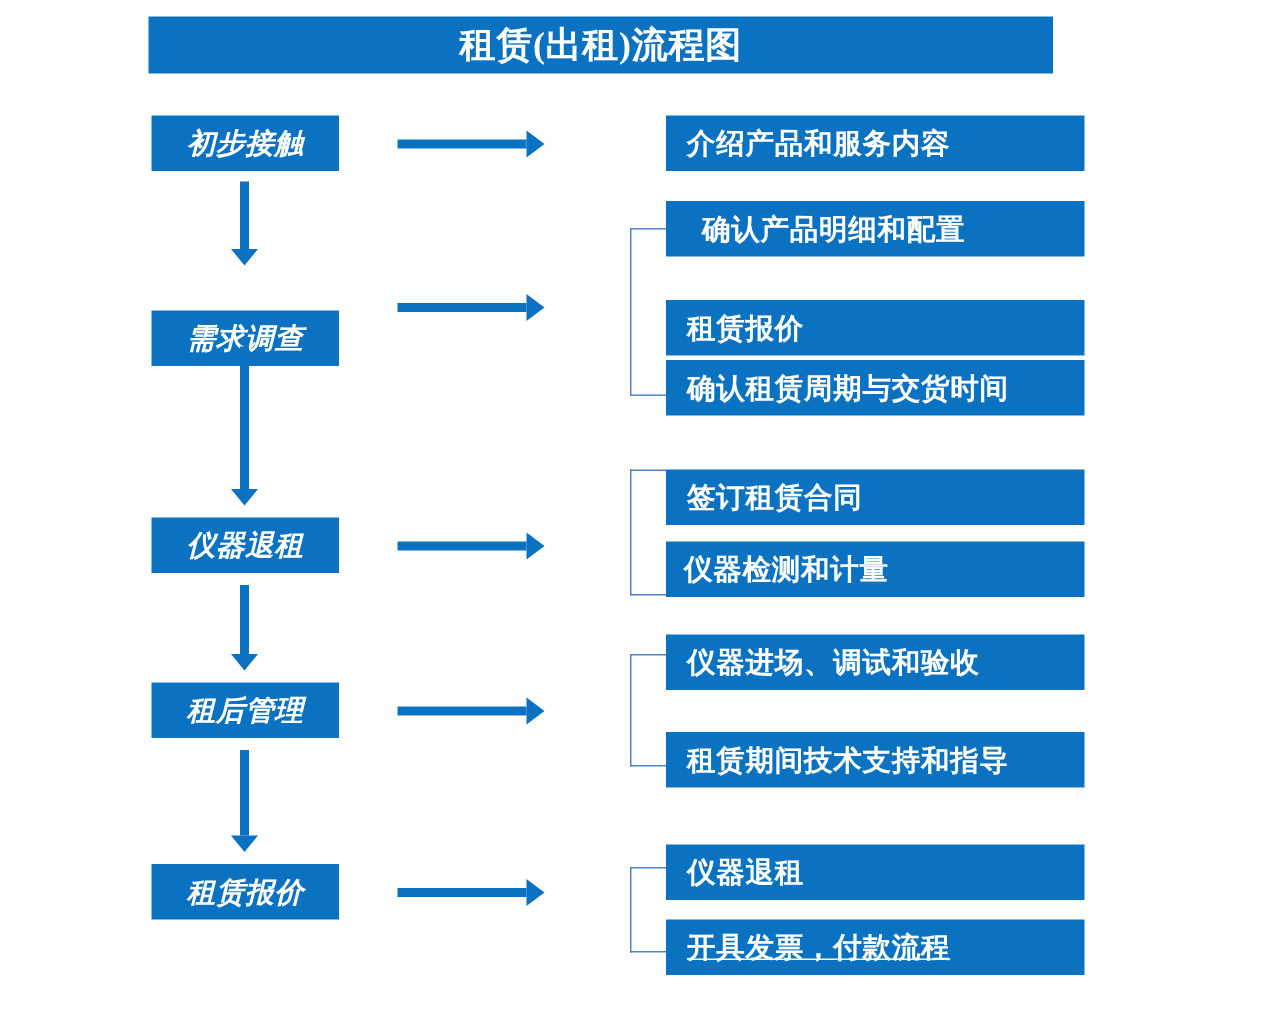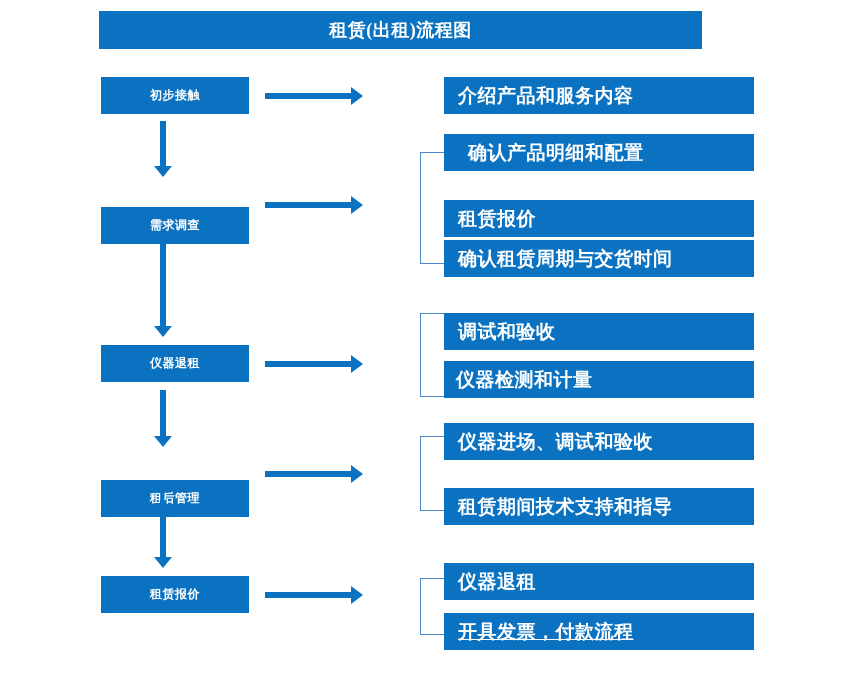--- a/index.html
+++ b/index.html
@@ -34,36 +34,37 @@
     white-space: nowrap;
   }
 
   
   .title-bar {
     left: 99px;
     top: 11px;
     width: 603px;
     height: 38px;
     justify-content: center;
-    font-size: 18px;
+    font-size: 24px;
   }
 
   
   .stage-box {
     left: 101px;
-    width: 148px;
+    width: 125px;
     height: 37px;
     justify-content: center;
-    font-size: 12px;
+    font-size: 19px;
+    font-style: italic;
   }
 
   
   .detail-box {
     left: 444px;
-    width: 310px;
+    width: 279px;
     height: 37px;
     padding-left: 14px;
     font-size: 19px;
   }
 
   
   .h-arrow {
     position: absolute;
     height: 18px;
   }
@@ -121,21 +122,21 @@
 <div id="canvas">
 
   <div class="box title-bar">租赁(出租)流程图</div>
 
   <div class="box stage-box" style="top:77px;">初步接触</div>
 
   <div class="box stage-box" style="top:186px;margin-top:21px;">需求调查</div>
 
   <div class="box stage-box" style="top:345px;">仪器退租</div>
 
-  <div class="box stage-box" style="top:480px;text-align:center;">租后管理</div>
+  <div class="box stage-box" style="top:455px;text-align:center;">租后管理</div>
 
   <div class="box stage-box" style="top:576px;">租赁报价</div>
 
   <div class="v-arrow" style="left:154px; top:121px; height:56px;">
     <div class="shaft" style="height:45px;"></div>
     <div class="head" style="top:45px;"></div>
   </div>
 
   <div class="v-arrow" style="left:154px; top:231px; height:106px;">
     <div class="shaft" style="height:95px;"></div>
@@ -186,21 +187,21 @@
   <div class="bracket" style="left:420px; top:578px; width:24px; height:57px;"></div>
 
   <div class="box detail-box" style="top:77px;">介绍产品和服务内容</div>
 
   <div class="box detail-box" style="top:134px;padding-left:24px;">确认产品明细和配置</div>
 
   <div class="box detail-box" style="top:172px;margin-top:28px;">租赁报价</div>
 
   <div class="box detail-box" style="top:240px;">确认租赁周期与交货时间</div>
 
-  <div class="box detail-box" style="top:313px;">调试和验收</div>
+  <div class="box detail-box" style="top:313px;">签订租赁合同</div>
 
   <div class="box detail-box" style="top:361px;padding-left:12px;">仪器检测和计量</div>
 
   <div class="box detail-box" style="top:423px;">仪器进场、调试和验收</div>
 
   <div class="box detail-box" style="top:488px;font-family:Liberation Mono, monospace;">租赁期间技术支持和指导</div>
 
   <div class="box detail-box" style="top:563px;">仪器退租</div>
 
   <div class="box detail-box" style="top:613px;text-decoration:underline;">开具发票，付款流程</div>

